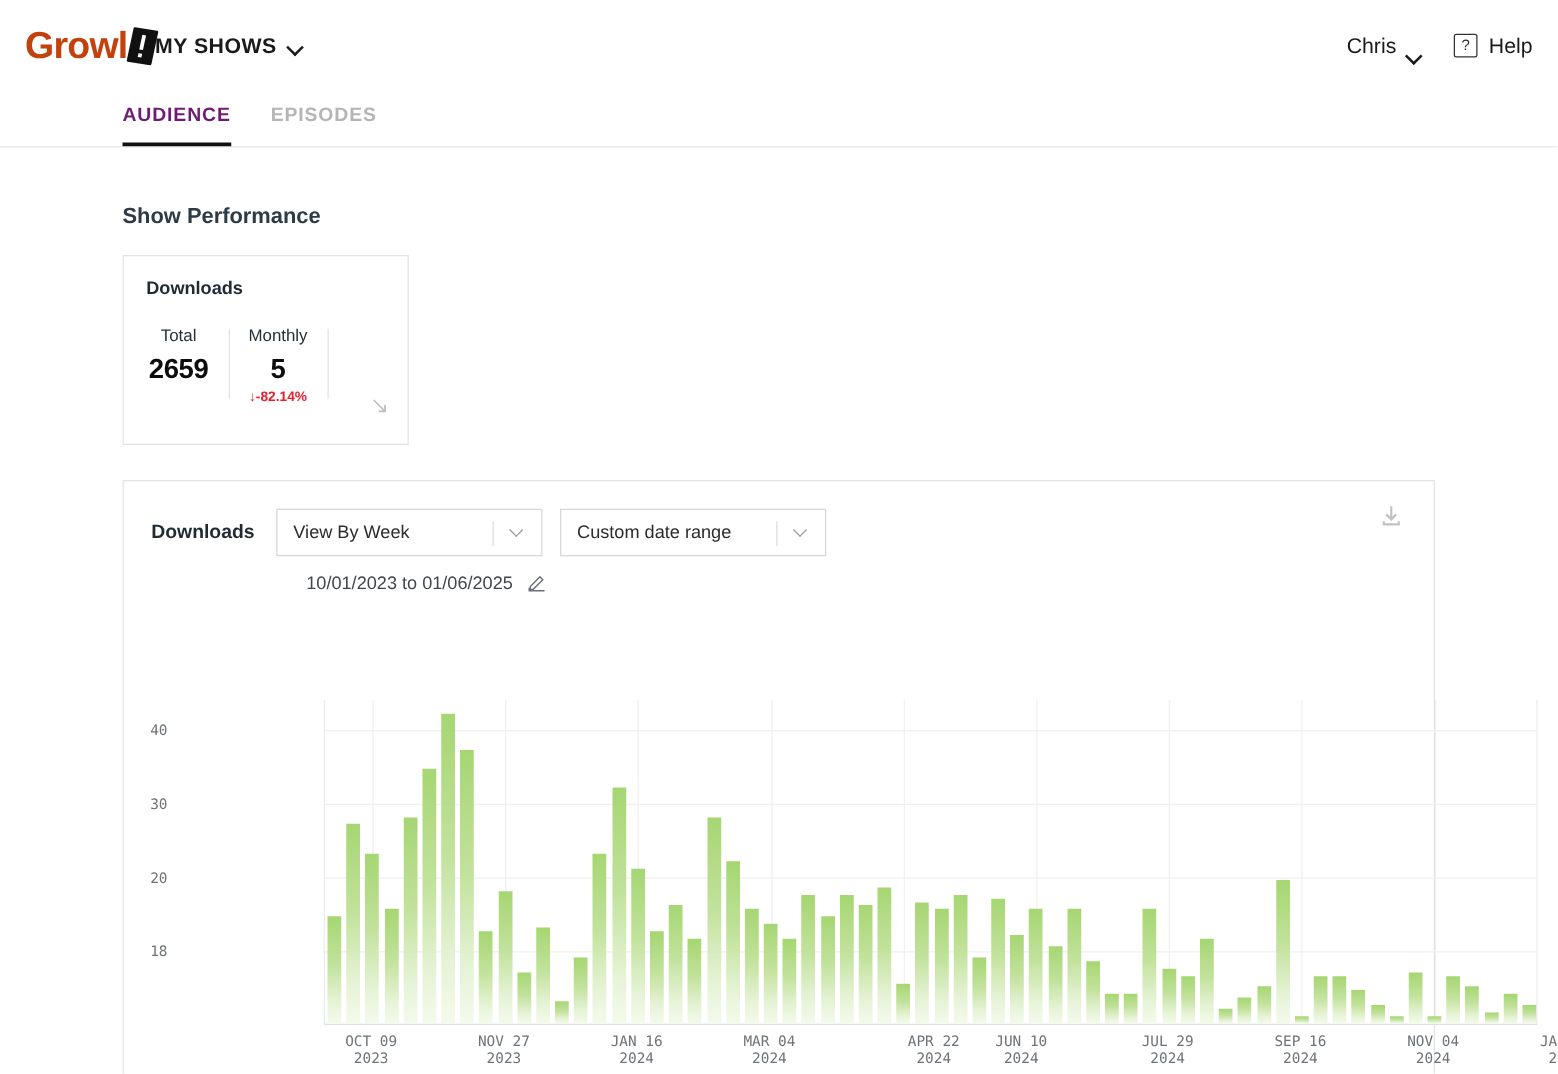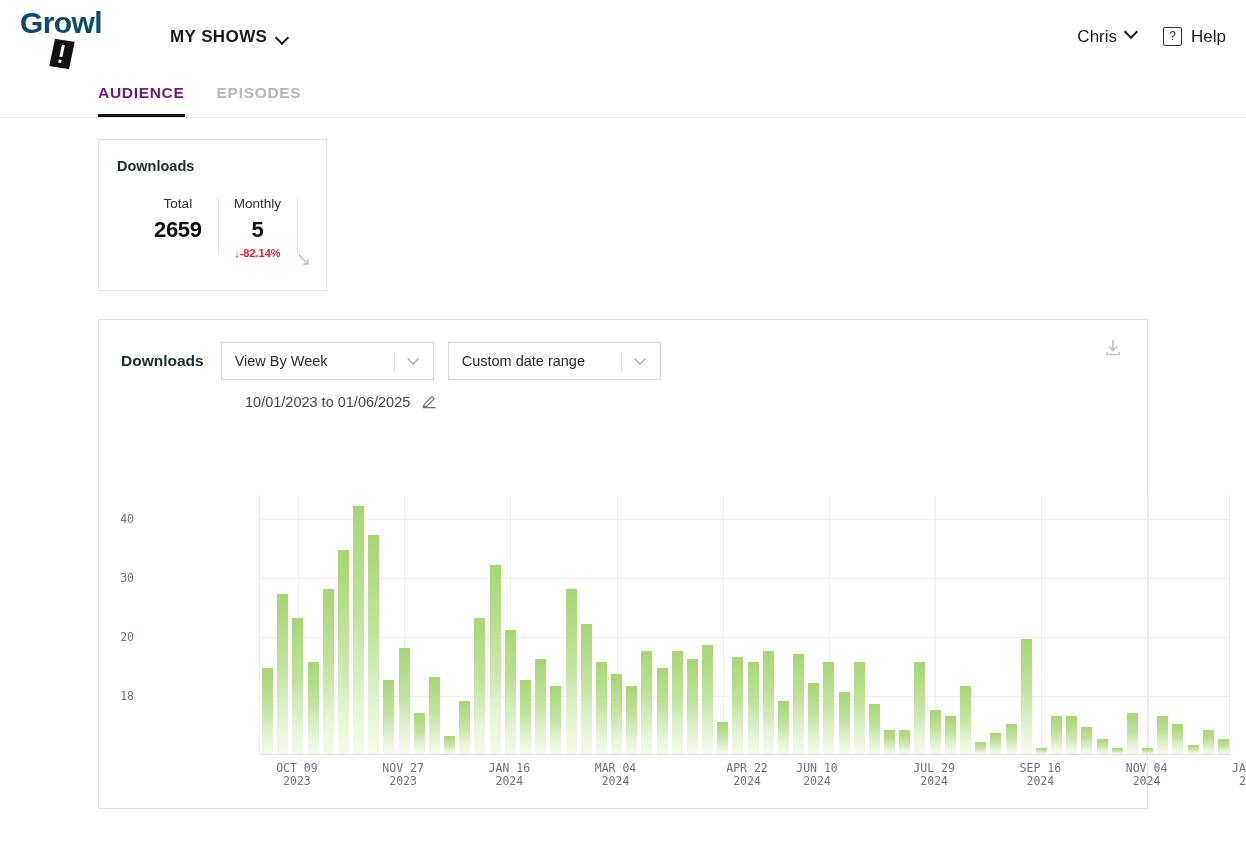--- a/index.html
+++ b/index.html
@@ -21,23 +21,22 @@
     padding: 0 20px 0 20px;
     background: #fff;
     position: relative;
   }
   .logo {
     display: flex;
     align-items: center;
     font-size: 30px;
     font-weight: 700;
     letter-spacing: -0.6px;
-    color: #0c4a6e;
+    color: #c2410c;
     margin-left: 0px;
-    flex-direction: column;
   }
   .logo-mark {
     display: inline-block;
     width: 20px;
     height: 28px;
     background: #111;
     transform: rotate(9deg) skewX(-3deg);
     margin-left: 2px;
     position: relative;
     border-radius: 1px;
@@ -50,39 +49,38 @@
     background: #fff;
   }
   .logo-mark::after {
     content: "";
     position: absolute;
     left: 8px; top: 20px;
     width: 3px; height: 3px;
     background: #fff;
   }
   .myshows {
-    margin-left: 68px;
     display: flex;
     align-items: center;
     gap: 10px;
     font-size: 17px;
     font-weight: 600;
     letter-spacing: 0.4px;
     color: #1a1a1a;
     cursor: pointer;
   }
   .topbar-right {
     margin-left: auto;
     display: flex;
     align-items: center;
     gap: 26px;
   }
   .user-menu {
     display: flex;
-    align-items: flex-start;
+    align-items: flex-end;
     gap: 9px;
     font-size: 17px;
     color: #1a1a1a;
     cursor: pointer;
   }
   .help-link {
     display: flex;
     align-items: center;
     gap: 9px;
     font-size: 17px;
@@ -158,21 +156,20 @@
     position: relative;
   }
   .stat-card-title {
     font-size: 14.5px;
     font-weight: 600;
     color: #1f2a33;
   }
   .stat-row {
     display: flex;
     margin-top: 22px;
-    margin-left: 35px;
   }
   .stat-col {
     flex: 0 0 auto;
     text-align: center;
     padding: 0 16px;
     position: relative;
   }
   .stat-col:first-child { padding-left: 2px; }
   .stat-col + .stat-col::before {
     content: "";
@@ -378,20 +375,21 @@
   </div>
 </div>
 
 <div class="tabs">
   <div class="tab active">AUDIENCE</div>
   <div class="tab">EPISODES</div>
 </div>
 
 <div class="page">
 
+  <div class="section-title">Show Performance</div>
 
   <div class="stat-card">
     <div class="stat-card-title">Downloads</div>
     <div class="stat-row">
       <div class="stat-col">
         <div class="stat-label">Total</div>
         <div class="stat-value">2659</div>
       </div>
       <div class="stat-col">
         <div class="stat-label">Monthly</div>

